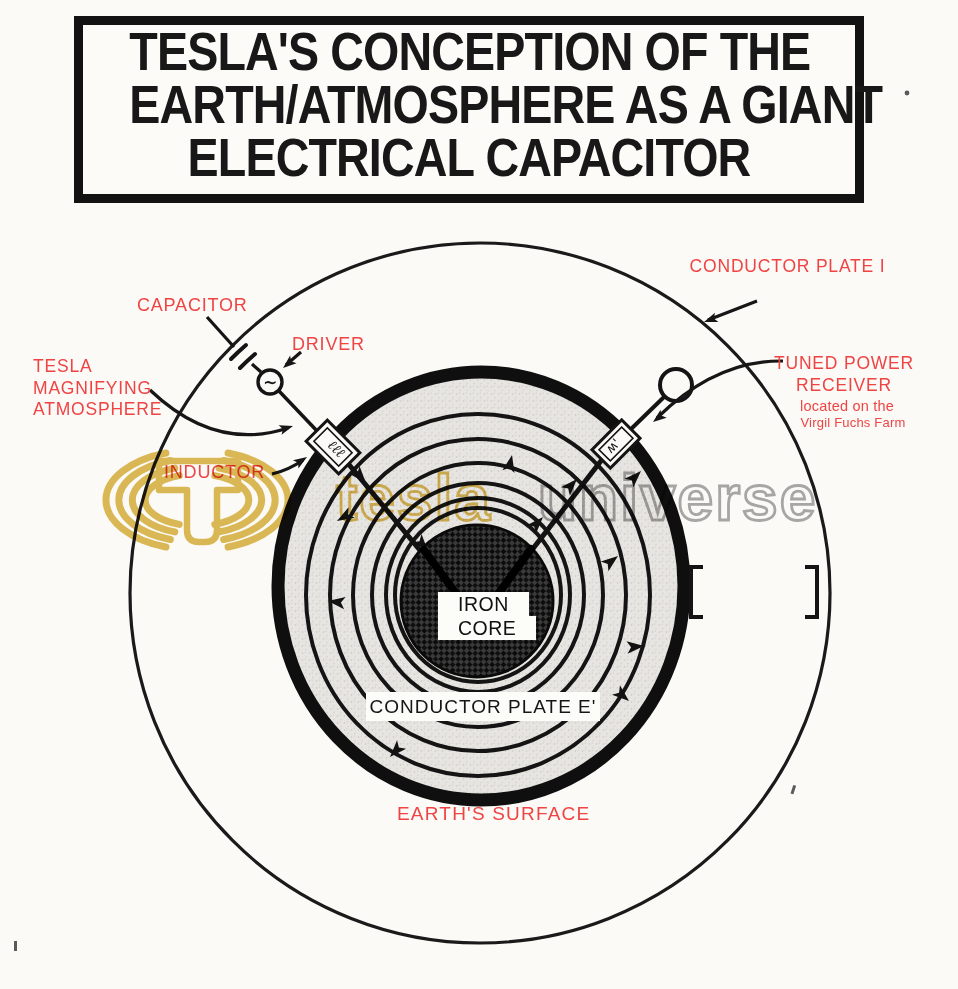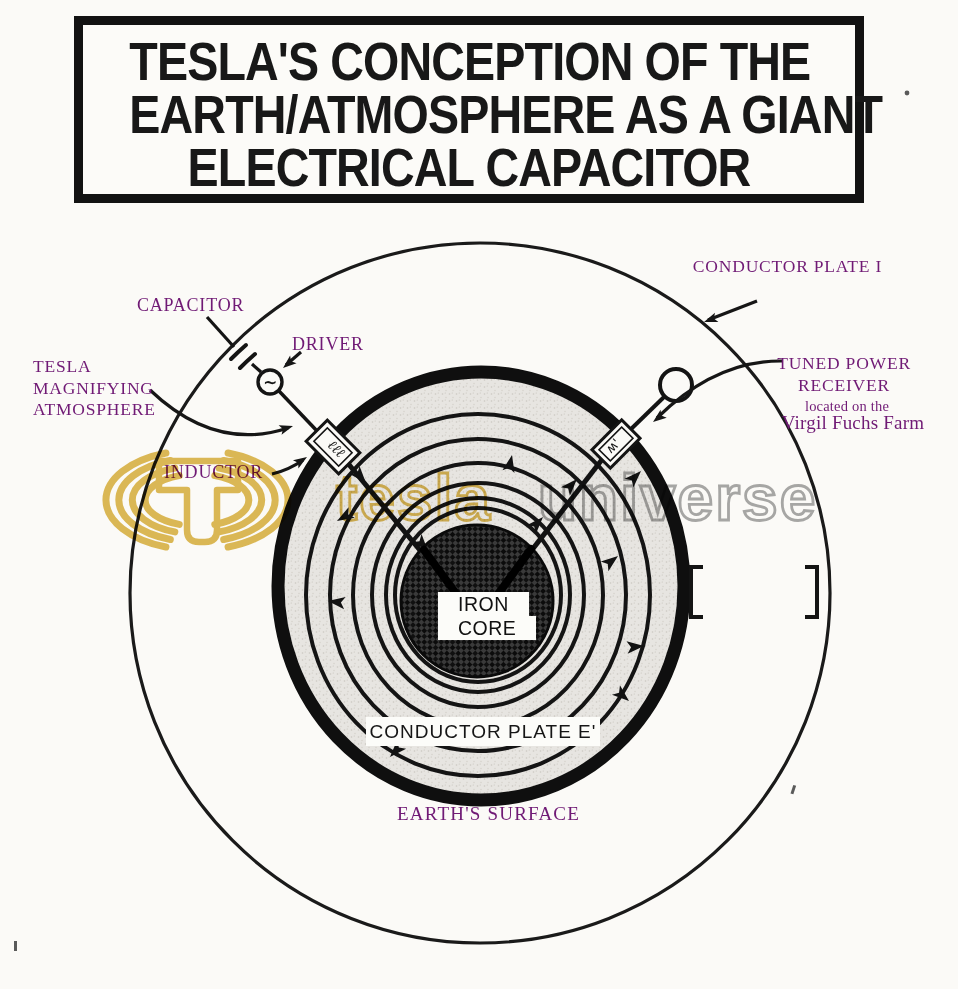--- a/index.html
+++ b/index.html
@@ -5,38 +5,38 @@
   html,body{margin:0;padding:0;background:#e8e8e8;}
   .stage{
     position:relative;width:958px;height:989px;margin:0 auto;
     background:#FBFAF7;overflow:hidden;
     font-family:"Liberation Sans",sans-serif;color:#1b1b1b;
   }
   .stage svg{position:absolute;left:0;top:0;}
   #wm-layer{mix-blend-mode:multiply;opacity:.95;pointer-events:none;z-index:50;}
   #gfx{z-index:1;}
   .lbl{
-    position:absolute;z-index:10;color:#701a75;
-    letter-spacing:.8px;white-space:nowrap;font-size:18px;line-height:1.15;font-family:Liberation Serif, serif;
+    position:absolute;z-index:10;color:#ef4444;
+    letter-spacing:.8px;white-space:nowrap;font-size:18px;line-height:1.15;
   }
   .lbl .small{font-size:14.5px;letter-spacing:.2px;}
   .center{text-align:center;}
   .titlebox{
     position:absolute;left:74px;top:16px;width:772px;height:169px;z-index:10;
     border:9px solid #121212;background:#FCFBF8;
-    display:flex;flex-direction:column;justify-content:flex-end;
+    display:flex;flex-direction:column;justify-content:flex-start;
   }
   .titlebox .tline{
     text-align:center;font-weight:bold;font-size:53px;line-height:53px;
     letter-spacing:-1px;color:#181818;transform:scaleX(.88);transform-origin:50% 50%;
     white-space:nowrap;
   }
   .band{
     position:absolute;z-index:10;background:#FCFCF9;color:#161616;
-    text-align:center;font-size:19px;letter-spacing:1px;margin-top:25px;
+    text-align:center;font-size:19px;letter-spacing:1px;
   }
   .coreLbl{position:absolute;z-index:10;width:80px;text-align:center;line-height:0;}
   .coreLbl span{
     display:inline-block;background:#FCFCF9;color:#111;
     font-size:19.5px;line-height:24px;padding:0 20px;letter-spacing:.5px;
   }
 </style>
 </head>
 <body>
 
@@ -172,21 +172,21 @@
   <div class="lbl" style="left:164px;top:462px;">INDUCTOR</div>
 
   <div class="lbl center" style="left:665px;top:255px;width:245px;font-size:17.5px;line-height:22px;">
     <div>CONDUCTOR PLATE I</div>
   </div>
 
   <div class="lbl center" style="left:758px;top:352px;width:172px;font-size:17.5px;line-height:22px;">
     <div>TUNED POWER</div>
     <div>RECEIVER</div>
     <div class="small" style="margin-left:6px;line-height:16px;margin-top:2px;">located on the</div>
-    <div class="small" style="margin-left:18px;font-size:19px;line-height:18px;">Virgil Fuchs Farm</div>
+    <div class="small" style="margin-left:18px;font-size:13px;line-height:18px;">Virgil Fuchs Farm</div>
   </div>
 
 
   <div class="band" style="left:366px;top:692px;width:234px;height:29px;line-height:29px;">CONDUCTOR PLATE E'</div>
 
   <div class="coreLbl" style="left:438px;top:592px;">
     <span>IRON</span><br>
     <span>CORE</span>
   </div>
 

